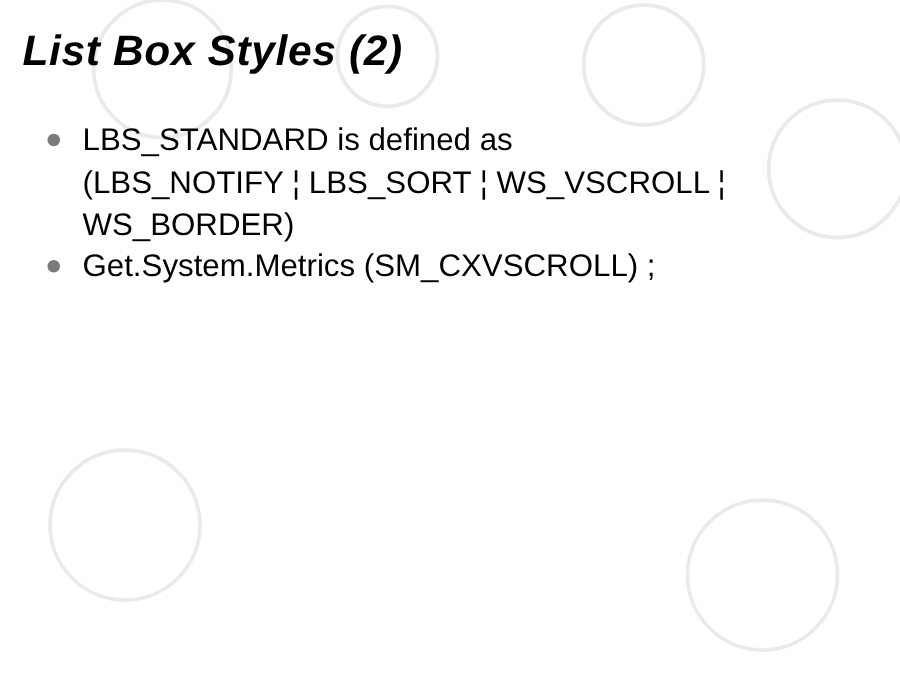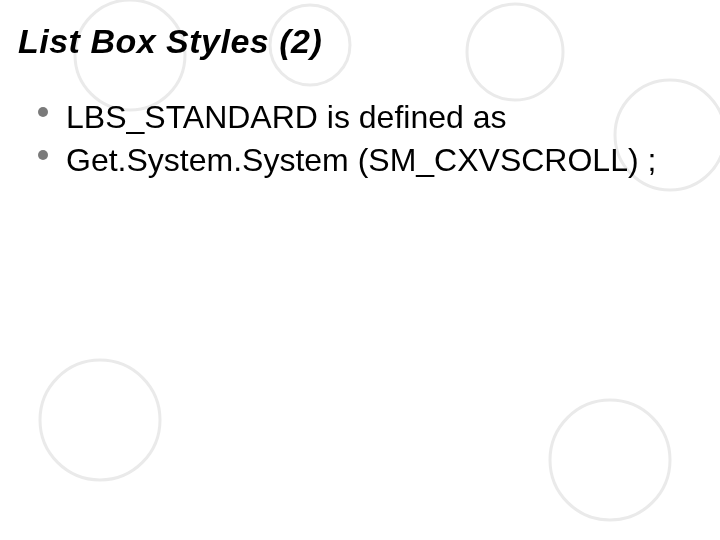--- a/index.html
+++ b/index.html
@@ -40,21 +40,21 @@
     right: 34px;
   }
   ul.bullets {
     list-style: none;
     margin: 0;
     padding: 0;
   }
   ul.bullets > li {
     position: relative;
     padding-left: 34px;
-    font-size: 32px;
+    font-size: 25px;
     line-height: 1.35;
     color: #000;
     margin-bottom: 0px;
   }
   ul.bullets > li .bullet-dot {
     position: absolute;
     left: 6px;
     top: 11px;
     width: 10px;
     height: 10px;
@@ -79,21 +79,22 @@
       <circle cx="610" cy="460" r="60" fill="none" stroke="#eaeaea" stroke-width="3"></circle>
     </svg>
 
   <div class="title">List Box Styles (2)</div>
 
   <div class="content">
     <ul class="bullets">
       <li>
         <span class="bullet-dot"></span>
         <span class="line">LBS_STANDARD is defined as</span>
+        <span class="line">(LBS_NOTIFY ¦ LBS_SORT ¦ WS_VSCROLL ¦ WS_BORDER)</span>
       </li>
       <li>
         <span class="bullet-dot"></span>
-        <span class="line">Get.System.System (SM_CXVSCROLL) ;</span>
+        <span class="line">Get.System.Metrics (SM_CXVSCROLL) ;</span>
       </li>
     </ul>
   </div>
 
 </div>
 
 </body></html>

